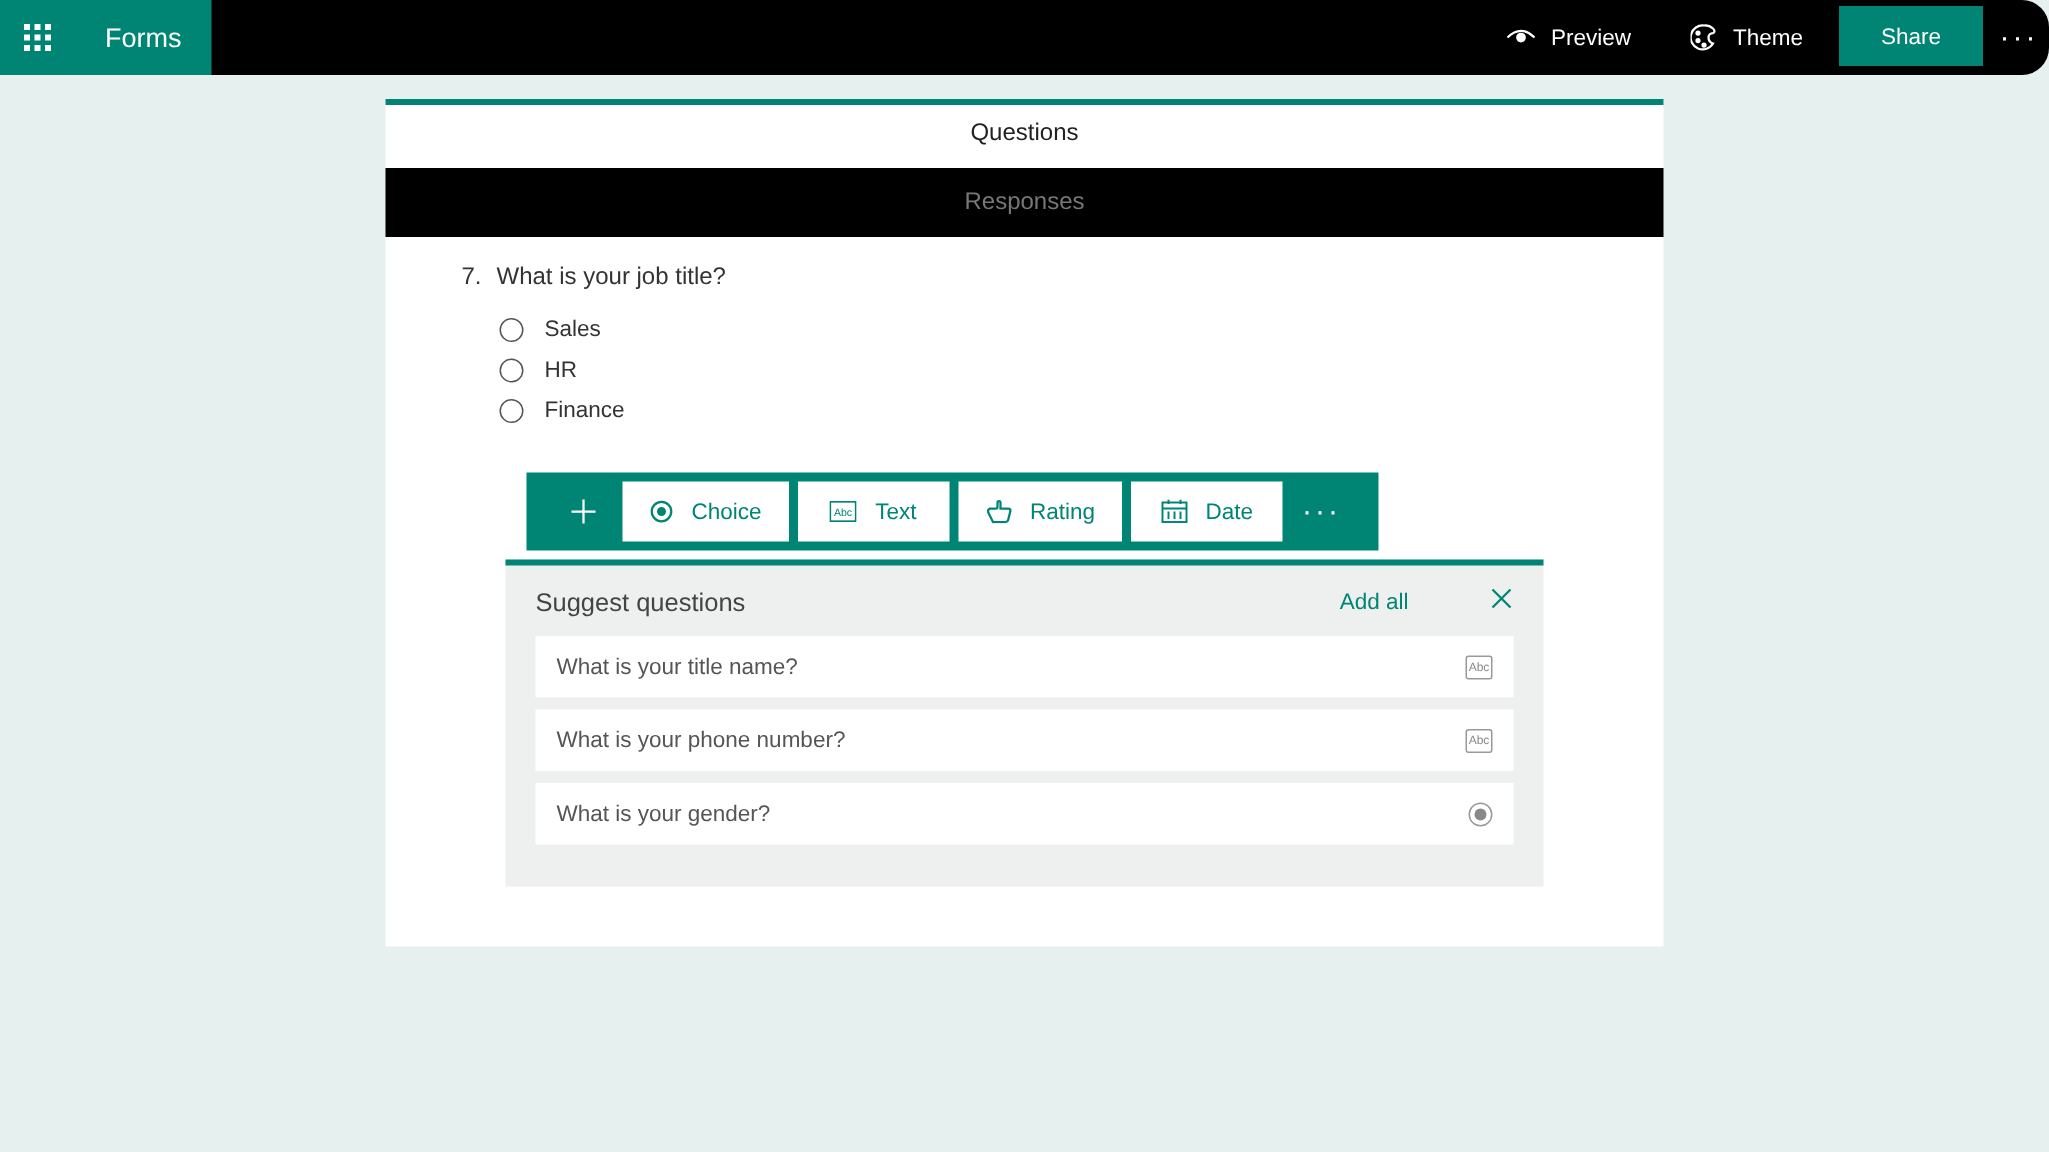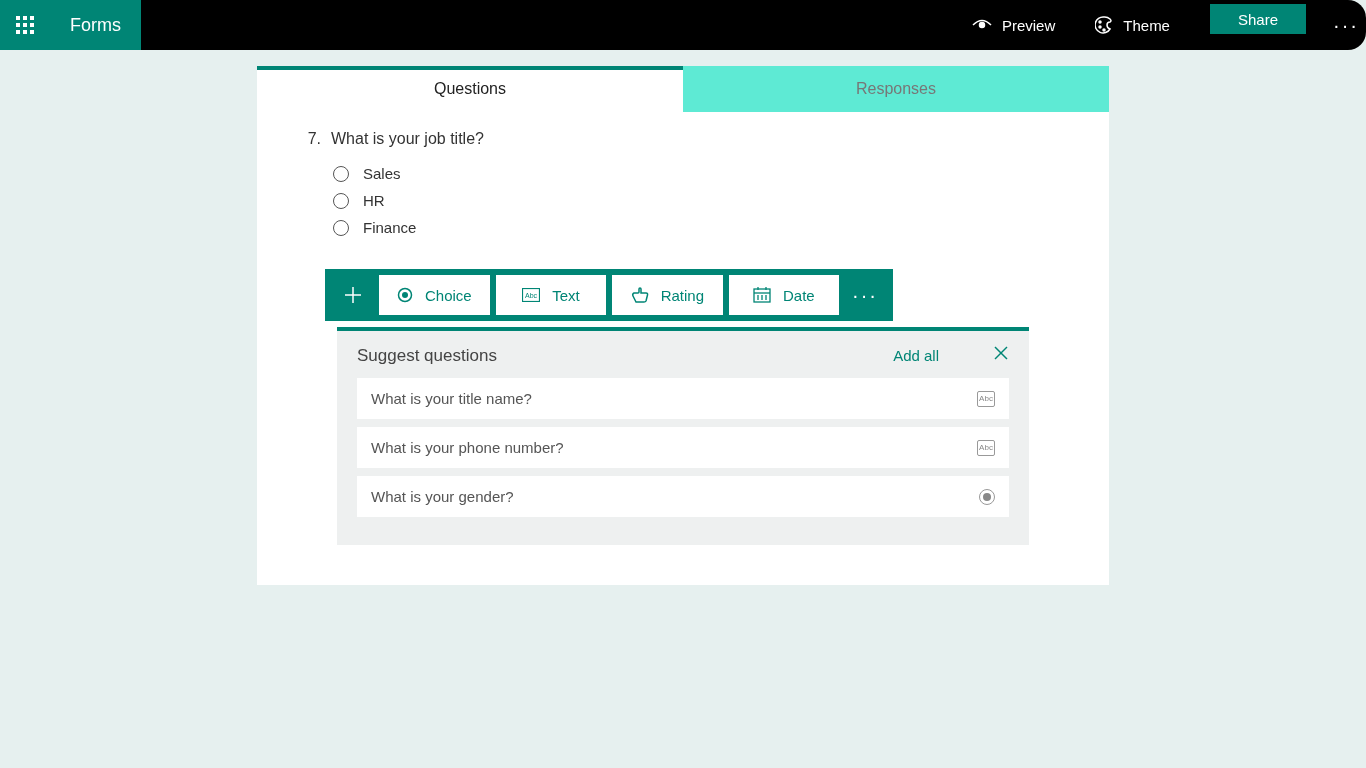--- a/index.html
+++ b/index.html
@@ -40,56 +40,56 @@
     align-items: center;
     gap: 10px;
     padding: 0 20px;
     height: 50px;
     color: #fff;
     font-size: 15px;
     cursor: pointer;
   }
   .hdr-btn.share {
     background: #008575;
-    margin: 4px 20px;
-    height: 30px;
+    margin: 4px 4px;
+    height: 40px;
     padding: 0 28px;
   }
   .hdr-more {
     width: 40px;
     display: flex;
     align-items: center;
     justify-content: center;
     font-size: 20px;
     cursor: pointer;
     letter-spacing: 2px;
   }
 
   
   .canvas {
     width: 852px;
     margin: 16px auto 0 auto;
   }
-  .tabs-row { display: flex; }
+  .tabs-row { display: flex; flex-direction: column; }
   .tab {
     flex: 1;
     text-align: center;
     font-size: 16px;
     color: #555;
     padding: 14px 0;
     cursor: pointer;
   }
   .tab.active {
     background: #fff;
     border-top: 4px solid #008575;
     color: #222;
     padding-top: 10px;
   }
   .tab.inactive {
-    background: #5eead4;
+    background: #000000;
     color: #777;
   }
 
   .form-body {
     background: #fff;
     padding: 18px 50px 40px 50px;
     min-height: 200px;
   }
   .question {
     display: flex;
@@ -113,25 +113,25 @@
     border: 1.5px solid #555;
     border-radius: 50%;
     flex-shrink: 0;
   }
 
   
   .add-toolbar {
     display: flex;
     background: #008575;
     width: 568px;
-    margin-left: 18px;
+    margin-left: 44px;
     margin-top: 28px;
     height: 52px;
     align-items: center;
-    padding: 8px;
+    padding: 18px;
     gap: 6px;
   }
   .add-plus {
     width: 40px;
     display:flex; align-items:center; justify-content:center;
     color:#fff;
   }
   .type-btn {
     background:#fff;
     color:#008575;

